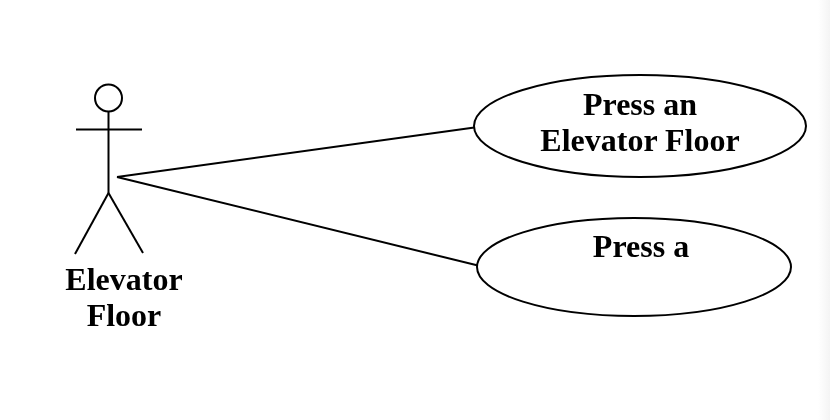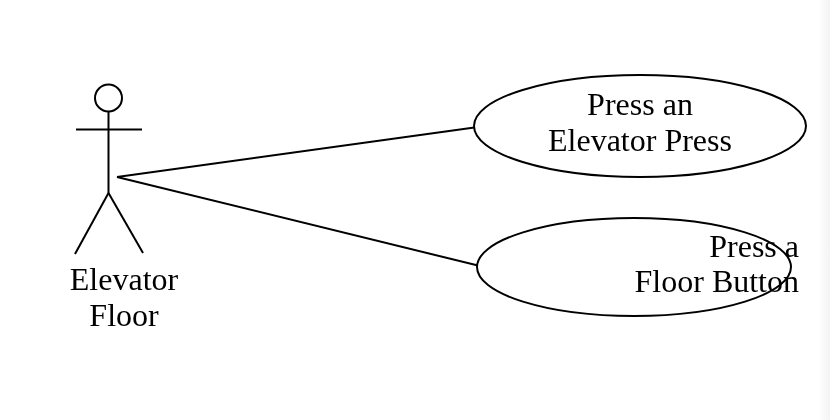--- a/index.html
+++ b/index.html
@@ -17,21 +17,21 @@
   }
   .stage svg {
     position: absolute;
     left: 0;
     top: 0;
     display: block;
   }
   .diagram-label {
     position: absolute;
     text-align: center;
-    font-weight: normal;
+    font-weight: bold;
     font-size: 32px;
     line-height: 36px;
     color: #000000;
     white-space: nowrap;
   }
   .diagram-label span {
     display: block;
   }
   .actor-label {
     left: 24px;
@@ -41,21 +41,20 @@
   .uc1-label {
     left: 473px;
     top: 86px;
     width: 334px;
   }
   .uc2-label {
     left: 483px;
     top: 229px;
     width: 316px;
     line-height: 35px;
-    text-align: right;
   }
   .page-edge {
     position: absolute;
     right: 0;
     top: 0;
     width: 12px;
     height: 100%;
     background: linear-gradient(to right, #ffffff, #f4f4f4);
   }
 </style>
@@ -81,23 +80,22 @@
     <ellipse cx="634" cy="267" rx="157" ry="49" fill="#ffffff" stroke="#000000" stroke-width="2"></ellipse>
   </svg>
 
   <div class="diagram-label actor-label">
     <span>Elevator</span>
     <span>Floor</span>
   </div>
 
   <div class="diagram-label uc1-label">
     <span>Press an</span>
-    <span>Elevator Press</span>
+    <span>Elevator Floor</span>
   </div>
 
   <div class="diagram-label uc2-label">
     <span>Press a</span>
-    <span>Floor Button</span>
   </div>
 
   <div class="page-edge"></div>
 
 </div>
 
 </body></html>

